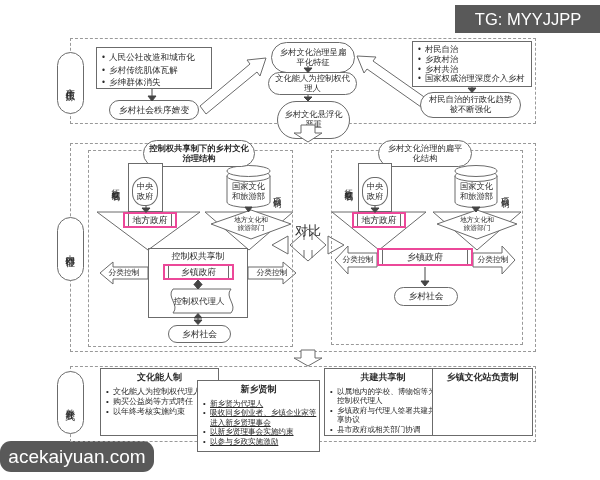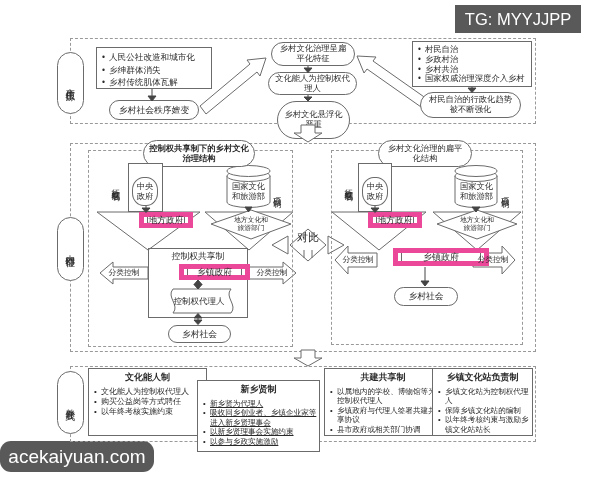--- a/index.html
+++ b/index.html
@@ -6,21 +6,21 @@
   #stage{position:relative;width:600px;height:480px;background:#ffffff;overflow:hidden;
          font-family:"Liberation Sans",sans-serif;color:#2b2b2b;}
   .abs{position:absolute;box-sizing:border-box;}
   .dash{border:1px dashed #999;background:transparent;}
   .solid{border:1px solid #6b6b6b;background:#fff;}
   .stadium{border:1px solid #6b6b6b;border-radius:40px;background:#fff;
            display:flex;align-items:center;justify-content:center;text-align:center;line-height:1.18;}
   .lbl{display:flex;align-items:center;justify-content:center;text-align:center;line-height:1.18;}
   .vwrap{display:flex;align-items:center;justify-content:center;}
   .vtext{writing-mode:vertical-rl;text-orientation:upright;letter-spacing:1px;line-height:1;}
-  .pp{border:5px solid #ec4899;background:#fff;margin-left:16px;}
+  .pp{border:2px solid #ec4899;background:#fff;}
   .pp::before,.pp::after{content:"";position:absolute;top:0;bottom:0;width:1px;background:#6b6b6b;}
   .pp::before{left:3px;} .pp::after{right:3px;}
   ul.blist{margin:0;padding:3px 2px 2px 4px;list-style:none;}
   ul.blist li{position:relative;padding-left:8px;}
   ul.blist li::before{content:"\2022";position:absolute;left:1px;}
   .card{border:1px solid #6b6b6b;background:#fff;}
   .card .ct{font-weight:bold;text-align:center;font-size:9px;margin-top:2px;}
   .wm{background:#595959;color:#fff;display:flex;align-items:center;justify-content:center;}
   svg{position:absolute;left:0;top:0;pointer-events:none;}
 </style>
@@ -71,47 +71,47 @@
     </g>
 
     <g>
       <polygon points="272,245 288,236 288,254" fill="#fff" stroke="#6b6b6b"></polygon>
       <polygon points="344,245 328,236 328,254" fill="#fff" stroke="#6b6b6b"></polygon>
       <polygon points="308,229 326,245 308,261 290,245" fill="#fff" stroke="#6b6b6b"></polygon>
       <path d="M304,232 V240 M312,232 V240 M304,250 V258 M312,250 V258" stroke="#6b6b6b" fill="none"></path>
     </g>
   </svg>
 
-  <div class="abs wm" style="left:455px;top:5px;width:126px;height:28px;font-size:16.5px;">TG: MYYJJPP</div>
+  <div class="abs wm" style="left:455px;top:5px;width:146px;height:28px;font-size:16.5px;">TG: MYYJJPP</div>
   <div class="abs wm" style="left:0;top:441px;width:154px;height:31px;font-size:19px;border-radius:11px;">acekaiyuan.com</div>
 
   <div class="abs dash" style="left:70px;top:38px;width:466px;height:86px;"></div>
   <div class="abs dash" style="left:70px;top:143px;width:466px;height:209px;"></div>
   <div class="abs dash" style="left:70px;top:366px;width:466px;height:76px;"></div>
 
   <div class="abs stadium" style="left:57px;top:52px;width:27px;height:62px;font-size:9.5px;">
       <span class="vtext">产生根源</span>
     </div>
   <div class="abs stadium" style="left:57px;top:217px;width:27px;height:64px;font-size:9.5px;">
       <span class="vtext">内部特征</span>
     </div>
   <div class="abs stadium" style="left:57px;top:371px;width:27px;height:63px;font-size:9.5px;">
       <span class="vtext">外在形式</span>
     </div>
 
   <div class="abs solid" style="left:96px;top:47px;width:116px;height:42px;">
     <ul class="blist" style="font-size:8.6px;line-height:12.5px;">
       <li>人民公社改造和城市化</li>
+      <li>乡村传统肌体瓦解</li>
       <li>乡绅群体消失</li>
-      <li>乡村传统肌体瓦解</li>
     </ul>
   </div>
   <div class="abs stadium" style="left:109px;top:100px;width:90px;height:20px;font-size:8.8px;">乡村社会秩序嬗变</div>
 
-  <div class="abs stadium" style="left:271px;top:42px;width:84px;height:24px;font-size:8.3px;padding:0 4px;">乡村文化治理呈扁平化特征</div>
+  <div class="abs stadium" style="left:271px;top:42px;width:84px;height:31px;font-size:8.3px;padding:0 4px;">乡村文化治理呈扁平化特征</div>
   <div class="abs stadium" style="left:268px;top:72px;width:89px;height:23px;font-size:8.3px;padding:0 4px;">文化能人为控制权代理人</div>
   <div class="abs stadium" style="left:277px;top:101px;width:73px;height:22px;font-size:8.3px;padding:18px 4px;">乡村文化悬浮化严重</div>
 
   <div class="abs solid" style="left:412px;top:41px;width:120px;height:46px;">
     <ul class="blist" style="font-size:8.3px;line-height:9.8px;">
       <li>村民自治</li>
       <li>乡政村治</li>
       <li>乡村共治</li>
       <li>国家权威治理深度介入乡村</li>
     </ul>
@@ -137,40 +137,40 @@
   <div class="abs lbl" style="left:231px;top:214px;width:40px;height:20px;font-size:6.8px;">地方文化和旅游部门</div>
 
   <div class="abs" style="left:148px;top:248px;width:100px;height:70px;border:1px solid #6b6b6b;"></div>
   <div class="abs lbl" style="left:150px;top:251px;width:96px;height:11px;font-size:8.8px;">控制权共享制</div>
   <div class="abs pp lbl" style="left:163px;top:264px;width:71px;height:16px;font-size:8.8px;">乡镇政府</div>
   <div class="abs lbl" style="left:170px;top:293px;width:58px;height:16px;font-size:8.5px;">控制权代理人</div>
   <div class="abs lbl" style="left:101px;top:266px;width:46px;height:14px;font-size:7.8px;">分类控制</div>
   <div class="abs lbl" style="left:249px;top:266px;width:46px;height:14px;font-size:7.8px;">分类控制</div>
   <div class="abs stadium" style="left:168px;top:325px;width:63px;height:18px;font-size:8.8px;">乡村社会</div>
 
-  <div class="abs lbl" style="left:294px;top:231px;width:28px;height:12px;font-size:11px;">对比</div>
+  <div class="abs lbl" style="left:294px;top:225px;width:28px;height:12px;font-size:13px;">对比</div>
 
   <div class="abs vwrap" style="left:341px;top:153px;width:16px;height:62px;font-size:8.5px;">
       <span class="vtext">行政发包制</span>
     </div>
   <div class="abs solid" style="left:358px;top:163px;width:34px;height:49px;"></div>
   <div class="abs stadium" style="left:362px;top:177px;width:26px;height:29px;font-size:8.3px;border-radius:45%;">中央政府</div>
   <div class="abs pp lbl" style="left:352px;top:212px;width:54px;height:16px;font-size:8.8px;">地方政府</div>
   <div class="abs lbl" style="left:457px;top:180px;width:39px;height:24px;font-size:8.3px;">国家文化和旅游部</div>
   <div class="abs vwrap" style="left:499px;top:172px;width:13px;height:40px;font-size:8.5px;">
       <span class="vtext">项目制</span>
     </div>
   <div class="abs lbl" style="left:457px;top:214px;width:40px;height:20px;font-size:6.8px;">地方文化和旅游部门</div>
 
   <div class="abs pp lbl" style="left:377px;top:248px;width:96px;height:18px;font-size:9px;">乡镇政府</div>
   <div class="abs lbl" style="left:338px;top:253px;width:40px;height:14px;font-size:7.8px;">分类控制</div>
   <div class="abs lbl" style="left:473px;top:253px;width:40px;height:14px;font-size:7.8px;">分类控制</div>
   <div class="abs stadium" style="left:394px;top:287px;width:64px;height:19px;font-size:8.8px;">乡村社会</div>
 
-  <div class="abs card" style="left:88px;top:368px;width:119px;height:68px;">
+  <div class="abs card" style="left:100px;top:368px;width:119px;height:68px;">
     <div class="ct">文化能人制</div>
     <ul class="blist" style="font-size:8px;line-height:1.28;">
       <li>文化能人为控制权代理人</li>
       <li>购买公益岗等方式聘任</li>
       <li>以年终考核实施约束</li>
     </ul>
   </div>
   <div class="abs card" style="left:197px;top:380px;width:123px;height:72px;">
     <div class="ct">新乡贤制</div>
     <ul class="blist" style="font-size:7.6px;line-height:1.25;text-decoration:underline;">
@@ -183,25 +183,20 @@
   <div class="abs card" style="left:324px;top:368px;width:118px;height:68px;">
     <div class="ct">共建共享制</div>
     <ul class="blist" style="font-size:7.6px;line-height:1.25;">
       <li>以属地内的学校、博物馆等为控制权代理人</li>
       <li>乡镇政府与代理人签署共建共享协议</li>
       <li>县市政府或相关部门协调</li>
     </ul>
   </div>
   <div class="abs card" style="left:432px;top:368px;width:101px;height:68px;">
     <div class="ct">乡镇文化站负责制</div>
-    <ul class="blist" style="font-size:7.6px;line-height:1.25;">
-      <li>乡镇文化站为控制权代理人</li>
-      <li>保障乡镇文化站的编制</li>
-      <li>以年终考核约束与激励乡镇文化站站长</li>
-    </ul>
   </div>
 
   <svg width="600" height="480" viewBox="0 0 600 480">
 
     <g>
       <polygon points="301,125 315,125 315,133 322,133 308,142 294,133 301,133" fill="#fff" stroke="#6b6b6b"></polygon>
       <polygon points="301,350 315,350 315,358 322,358 308,366 294,358 301,358" fill="#fff" stroke="#6b6b6b"></polygon>
     </g>
 
     <g stroke="#444" fill="#444">

